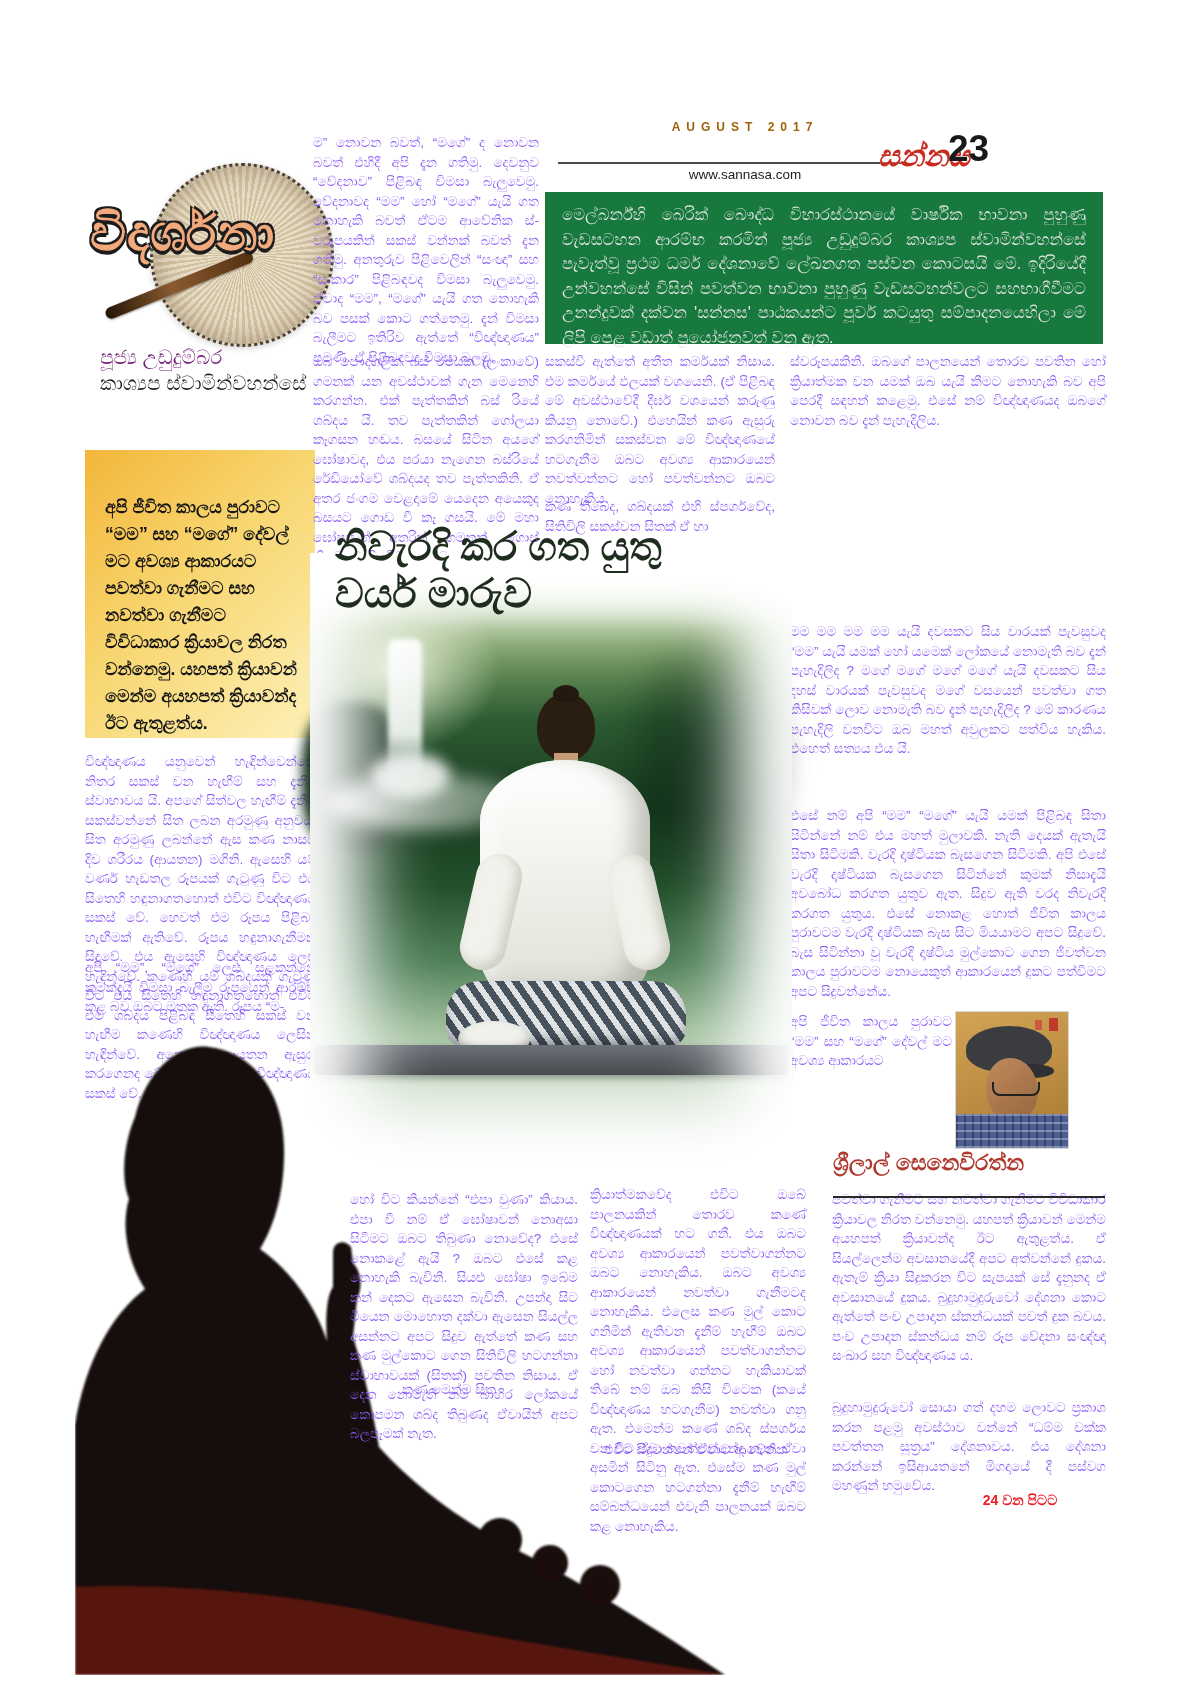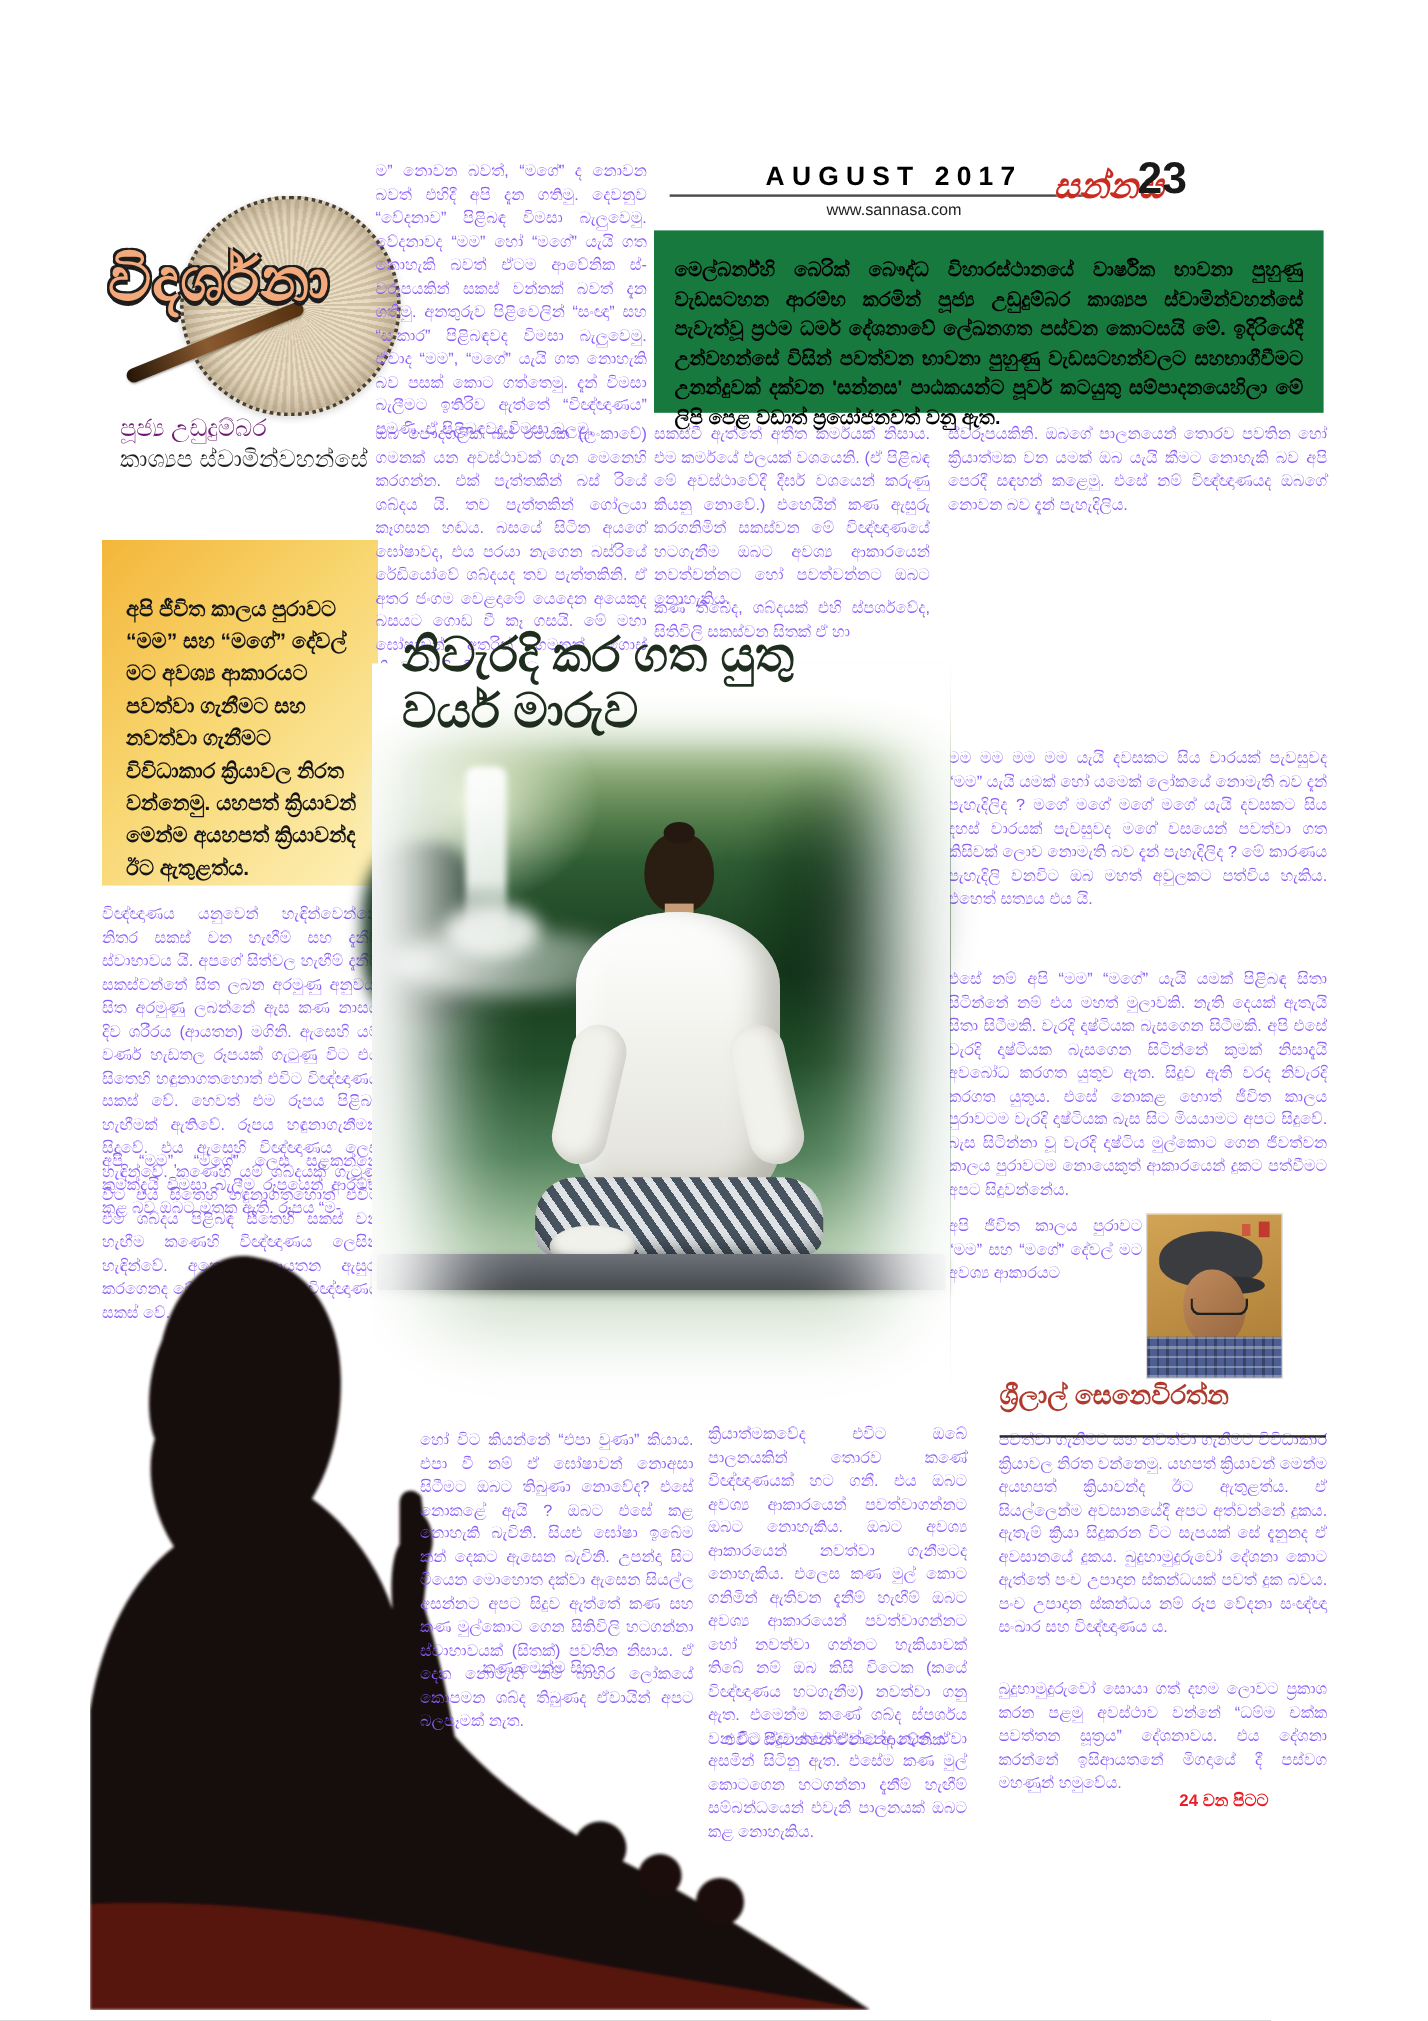--- a/index.html
+++ b/index.html
@@ -1,37 +1,37 @@
 <!DOCTYPE html>
 <html><head>
 <meta charset="utf-8">
 <style>
   html,body{margin:0;padding:0;background:#9a9a9a;font-family:"Liberation Sans",sans-serif;}
   #canvas{position:relative;width:1190px;height:1684px;background:#ffffff;margin:0 auto;overflow:hidden;}
   .abs{position:absolute;}
   .bt{font-size:13.5px;line-height:19.5px;text-align:justify;color:#8b5cf6;}
   
-  .hdr-date{left:630px;top:134px;width:230px;text-align:center;font-size:22px;font-weight:600;letter-spacing:6px;color:#000000;}
+  .hdr-date{left:630px;top:120px;width:230px;text-align:center;font-size:12px;font-weight:600;letter-spacing:6px;color:#a16207;}
   .hdr-rule{left:558px;top:162px;width:348px;border-top:2px solid #4a4a4a;height:0;}
   .hdr-url{left:630px;top:167px;width:230px;text-align:center;font-size:13.5px;color:#222;}
   .hdr-logo{left:878px;top:139px;width:110px;font-size:30px;font-weight:bold;font-style:italic;color:#c92b20;text-shadow:0 0 1px #fff;}
   .hdr-page{left:948px;top:128px;width:70px;font-size:37px;font-weight:600;color:#191919;}
   
   .mast-fan{left:150px;top:163px;width:178px;height:178px;border-radius:50%;
     background:repeating-conic-gradient(from 200deg,#e9ddc6 0deg 2.5deg,#d2c2a4 2.5deg 5deg);
     border:3px dotted #45403a;box-shadow:inset 0 0 28px rgba(120,100,70,.55),0 2px 6px rgba(0,0,0,.15);}
   .fan-handle{left:-47px;top:143px;width:158px;height:12px;transform:rotate(-22deg);transform-origin:left center;
     background:linear-gradient(90deg,#241506,#8a5a30 45%,#53300f);border-radius:6px;box-shadow:0 1px 2px rgba(0,0,0,.4);}
   .mast-title{left:90px;top:204px;width:255px;font-size:50px;font-weight:800;color:#f2a97c;letter-spacing:1px;z-index:3;
     text-shadow:-2px -2px 0 #1d1d1d,2px -2px 0 #1d1d1d,-2px 2px 0 #1d1d1d,2px 2px 0 #1d1d1d,0 4px 0 #1d1d1d;}
   .mast-author1{left:100px;top:346px;width:240px;font-size:20px;color:#701a75;}
   .mast-author2{left:100px;top:372px;width:250px;font-size:20px;color:#1f1f1f;}
   
-  .intro-box{left:545px;top:192px;width:558px;height:152px;background:#17793d;color:#000000;
-    font-size:16.5px;font-weight:bold;line-height:24.5px;padding:21px 17px;box-sizing:border-box;text-align:justify;}
+  .intro-box{left:545px;top:192px;width:558px;height:152px;background:#17793d;color:#e5e5e5;
+    font-size:16.5px;font-weight:normal;line-height:24.5px;padding:10px 17px;box-sizing:border-box;text-align:justify;}
   .pull-quote{left:85px;top:450px;width:230px;height:288px;box-sizing:border-box;
     background:linear-gradient(135deg,#f3b63a 0%,#f8d670 45%,#fdf0b8 100%);
     color:#161616;font-size:17.5px;font-weight:bold;line-height:27px;padding:44px 16px 0 20px;}
   
   .headline{left:335px;top:523px;width:470px;font-size:40px;line-height:47px;font-weight:800;color:#1f2d1f;z-index:6;}
   
   .mi{left:310px;top:553px;width:482px;height:640px;z-index:1;}
   .mi,.mi *{pointer-events:none;}
   .mi-base{position:absolute;inset:0;
     background:linear-gradient(180deg,#f4f6f0 0%,#cfe0c2 6%,#7ca065 14%,#2e5c33 26%,#173a1e 40%,#23502b 52%,#51815a 64%,#9dbd9a 74%,#d9e5d6 84%,#f7f9f6 93%,#ffffff 100%);}

